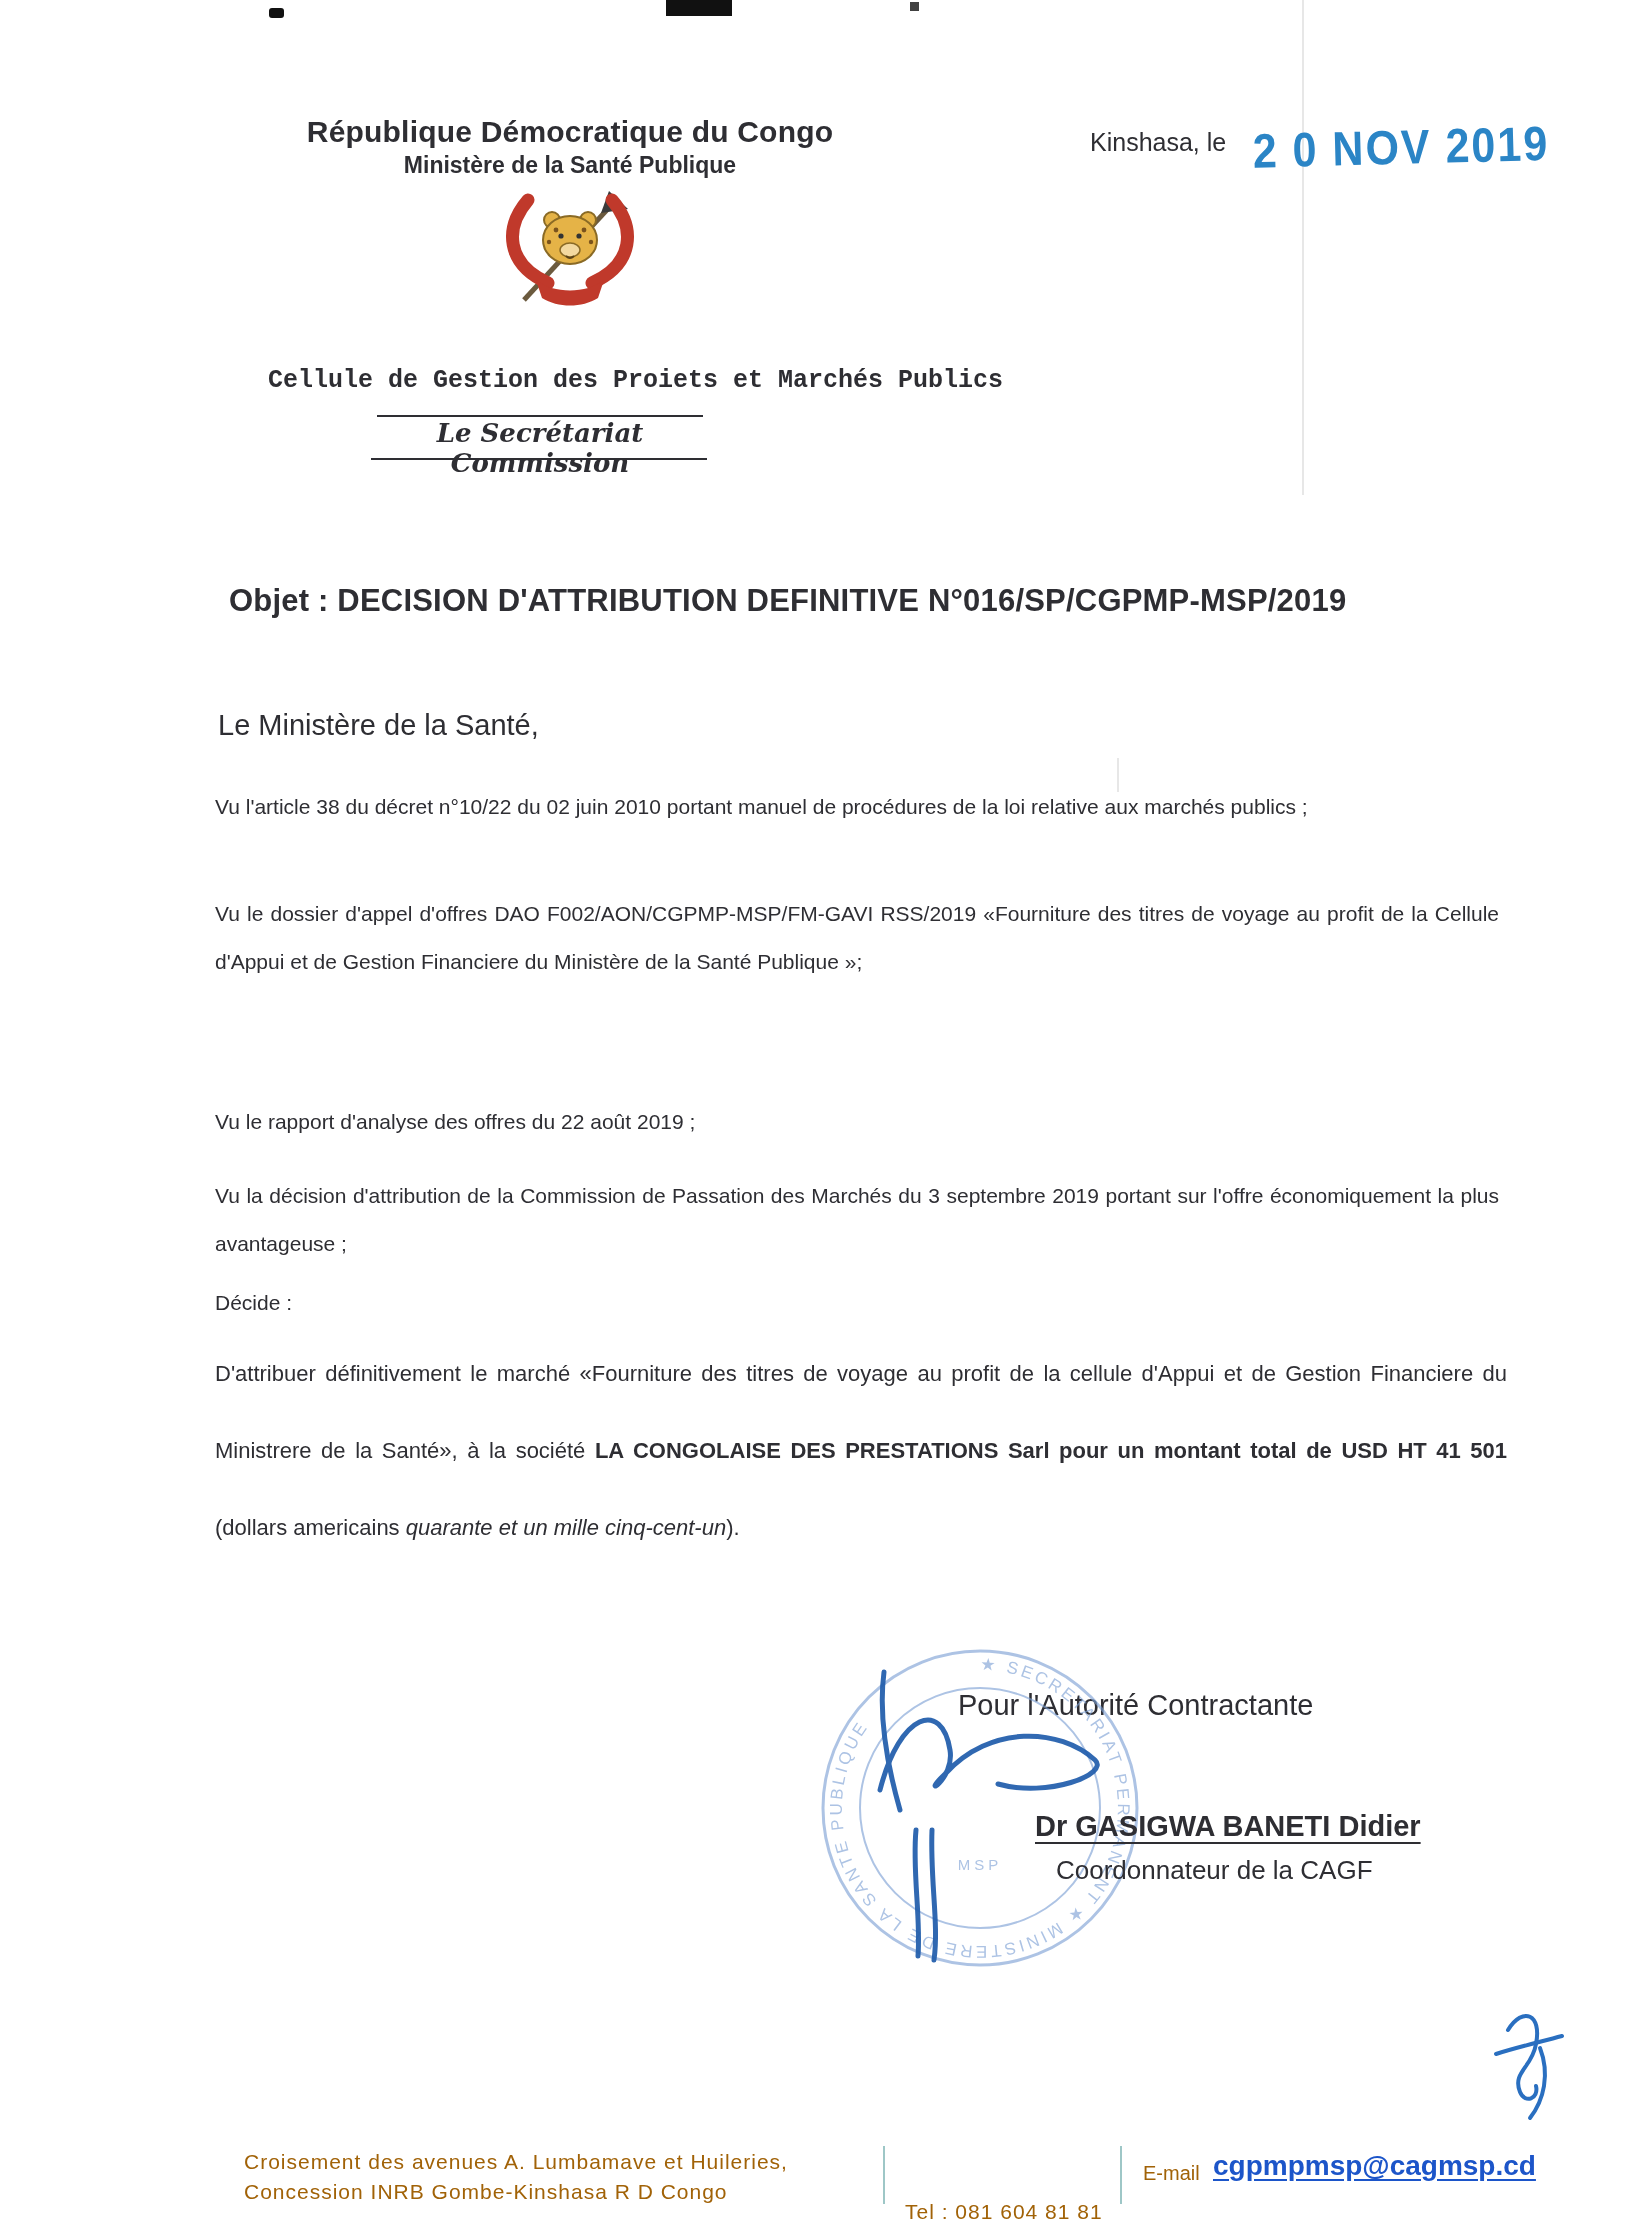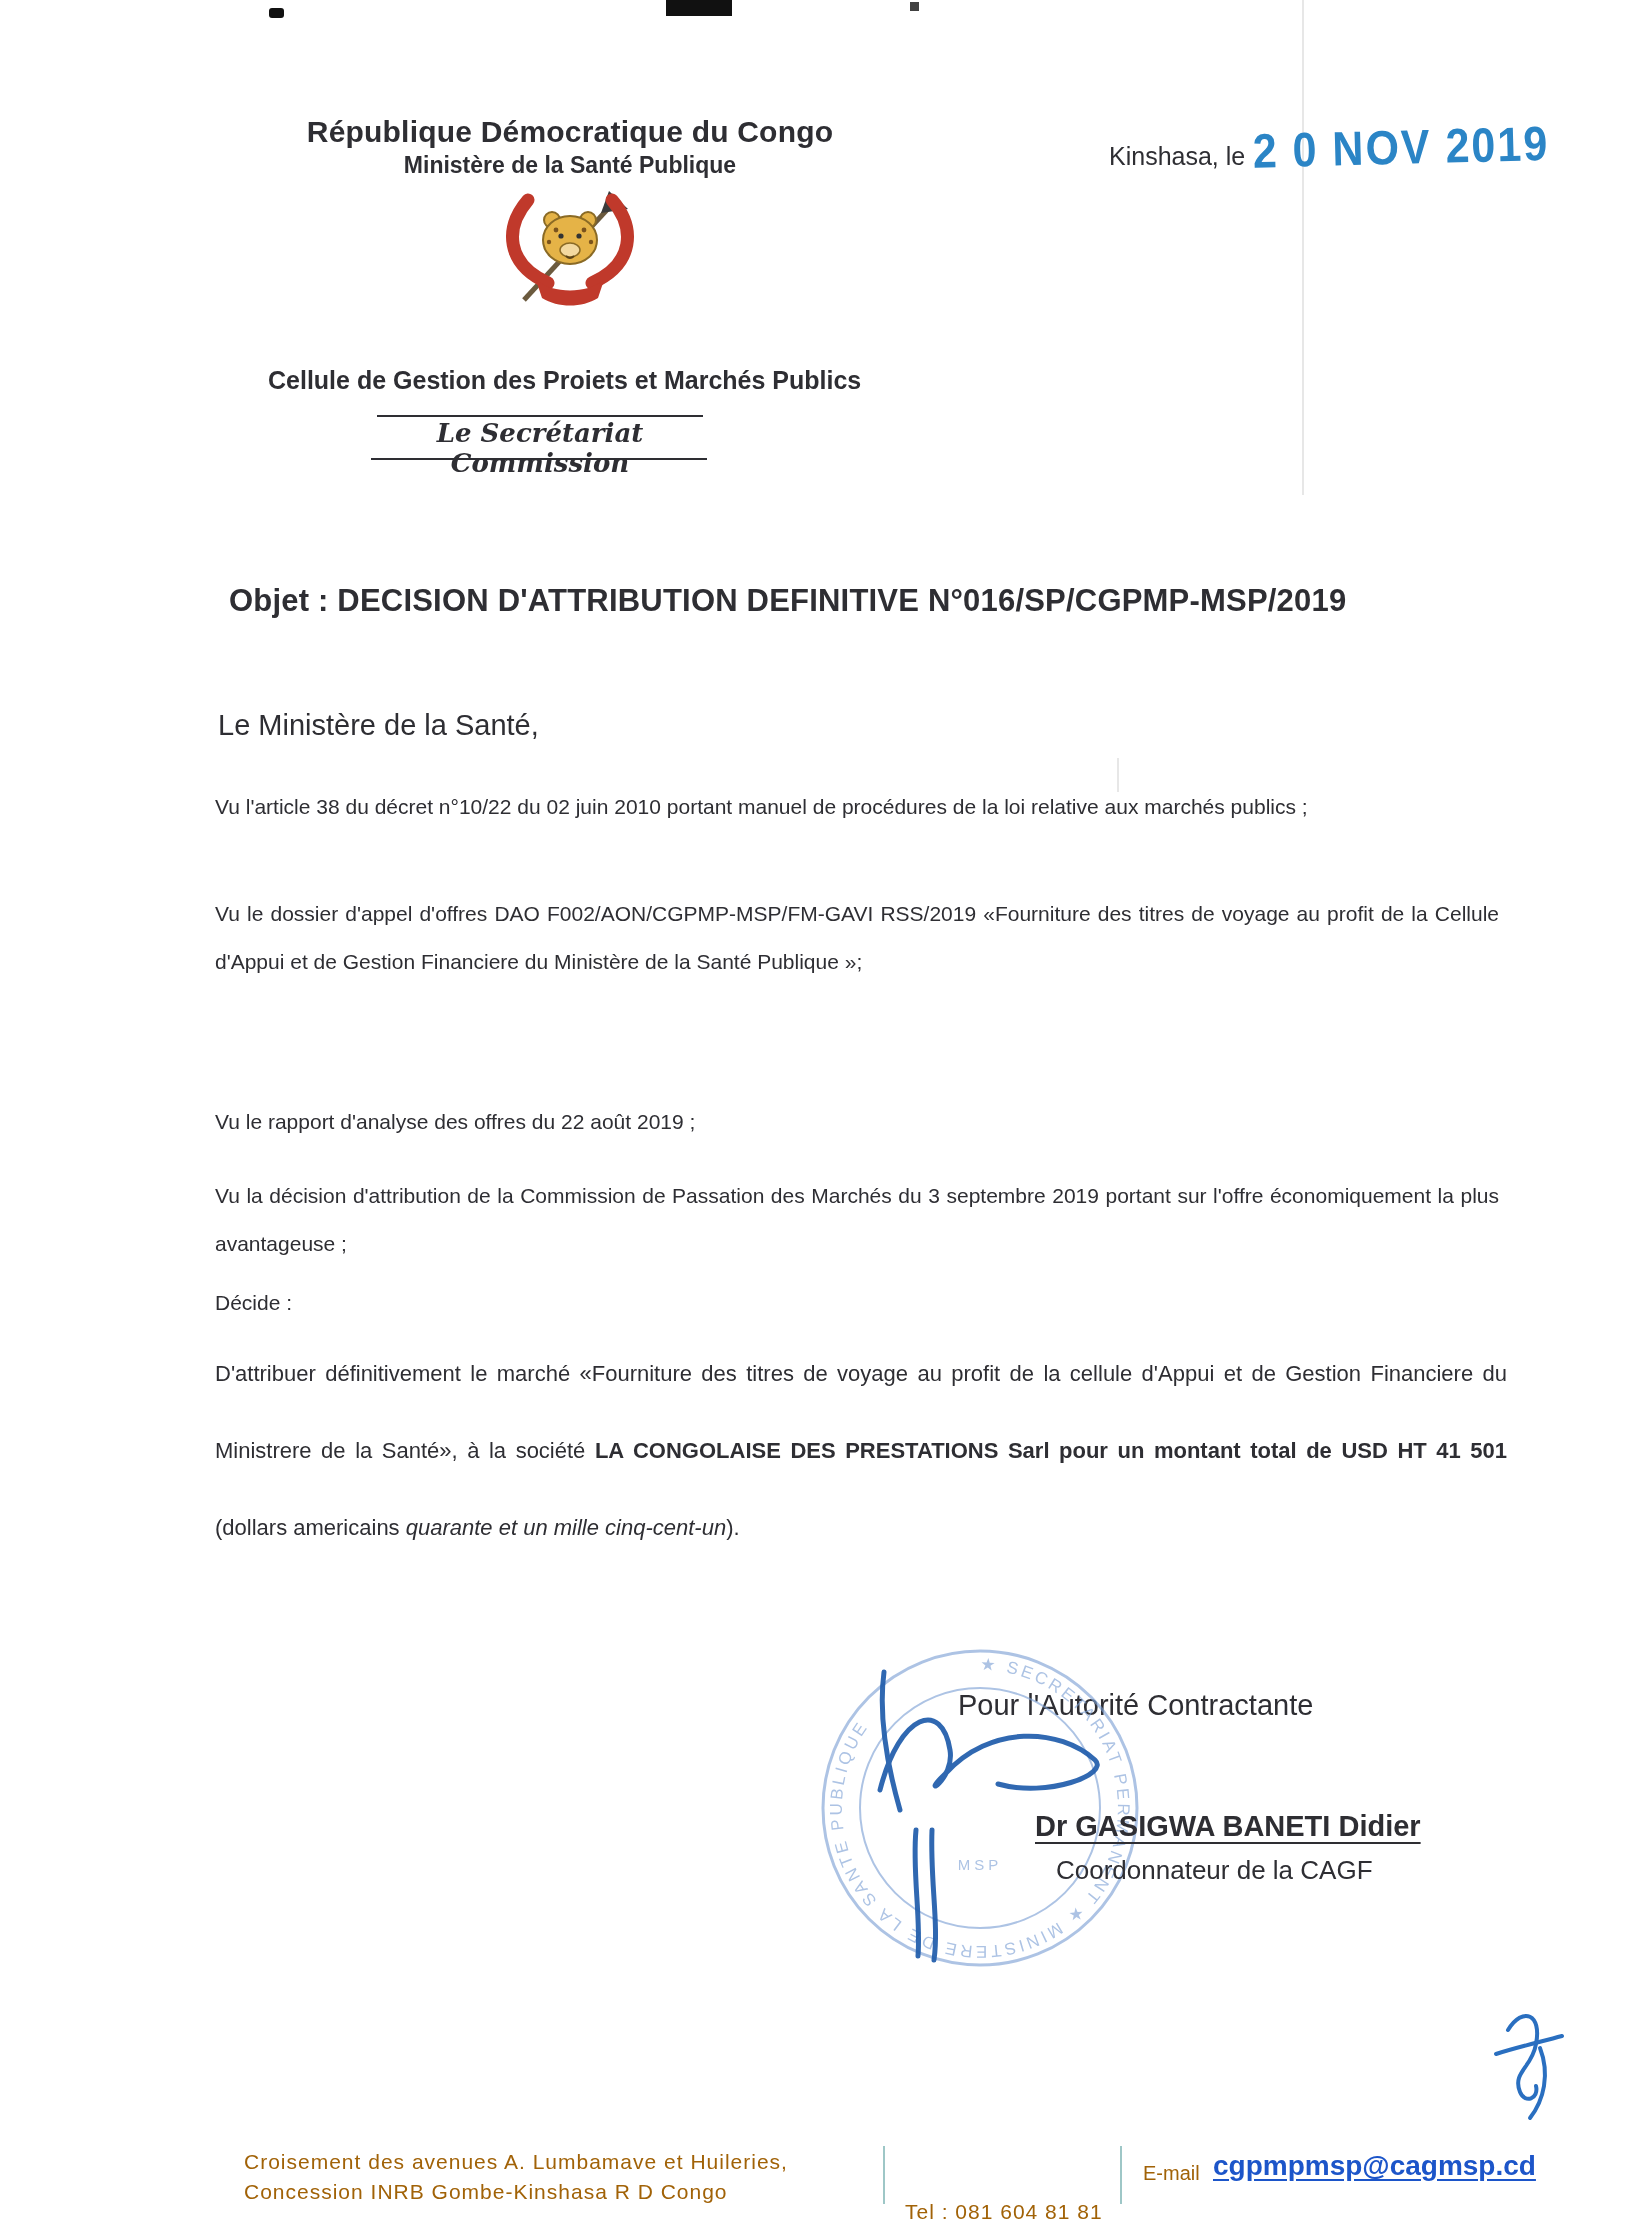--- a/index.html
+++ b/index.html
@@ -11,25 +11,25 @@
   .abs { position:absolute; }
 
   
   .artifact { position:absolute; background:#111; }
   .fold { position:absolute; width:2px; background:rgba(60,60,60,0.12); }
 
   
   .country  { left:300px; top:115px; width:540px; text-align:center; font-size:30px; font-weight:bold; letter-spacing:0.2px; }
   .ministry { left:300px; top:152px; width:540px; text-align:center; font-size:23px; font-weight:bold; }
   .logo-svg { left:470px; top:186px; }
-  .department { left:268px; top:366px; font-size:25px; font-weight:bold; }
+  .department { left:268px; top:366px; font-size:25px; font-weight:bold;font-family:Liberation Mono, monospace; }
   .rule { position:absolute; height:0; border-top:2px solid #2e2e33; }
   .office { left:377px; top:418px; width:326px; text-align:center;
             font-family:"DejaVu Serif", serif; font-style:italic; font-size:26px; font-weight:bold; }
-  .place { left:1090px; top:142px; font-size:25px;margin-left:19px; }
+  .place { left:1090px; top:128px; font-size:25px; }
   .date-stamp {
     left:1252px; top:124px; font-size:43px; font-weight:bold; color:#2b85c6;
     letter-spacing:2px; transform:rotate(-1.5deg) scaleY(1.12); transform-origin:left top;
     white-space:nowrap;
   }
 
   
   .subject { left:229px; top:583px; font-size:31px; font-weight:bold; letter-spacing:0.2px; white-space:nowrap; }
 
   

